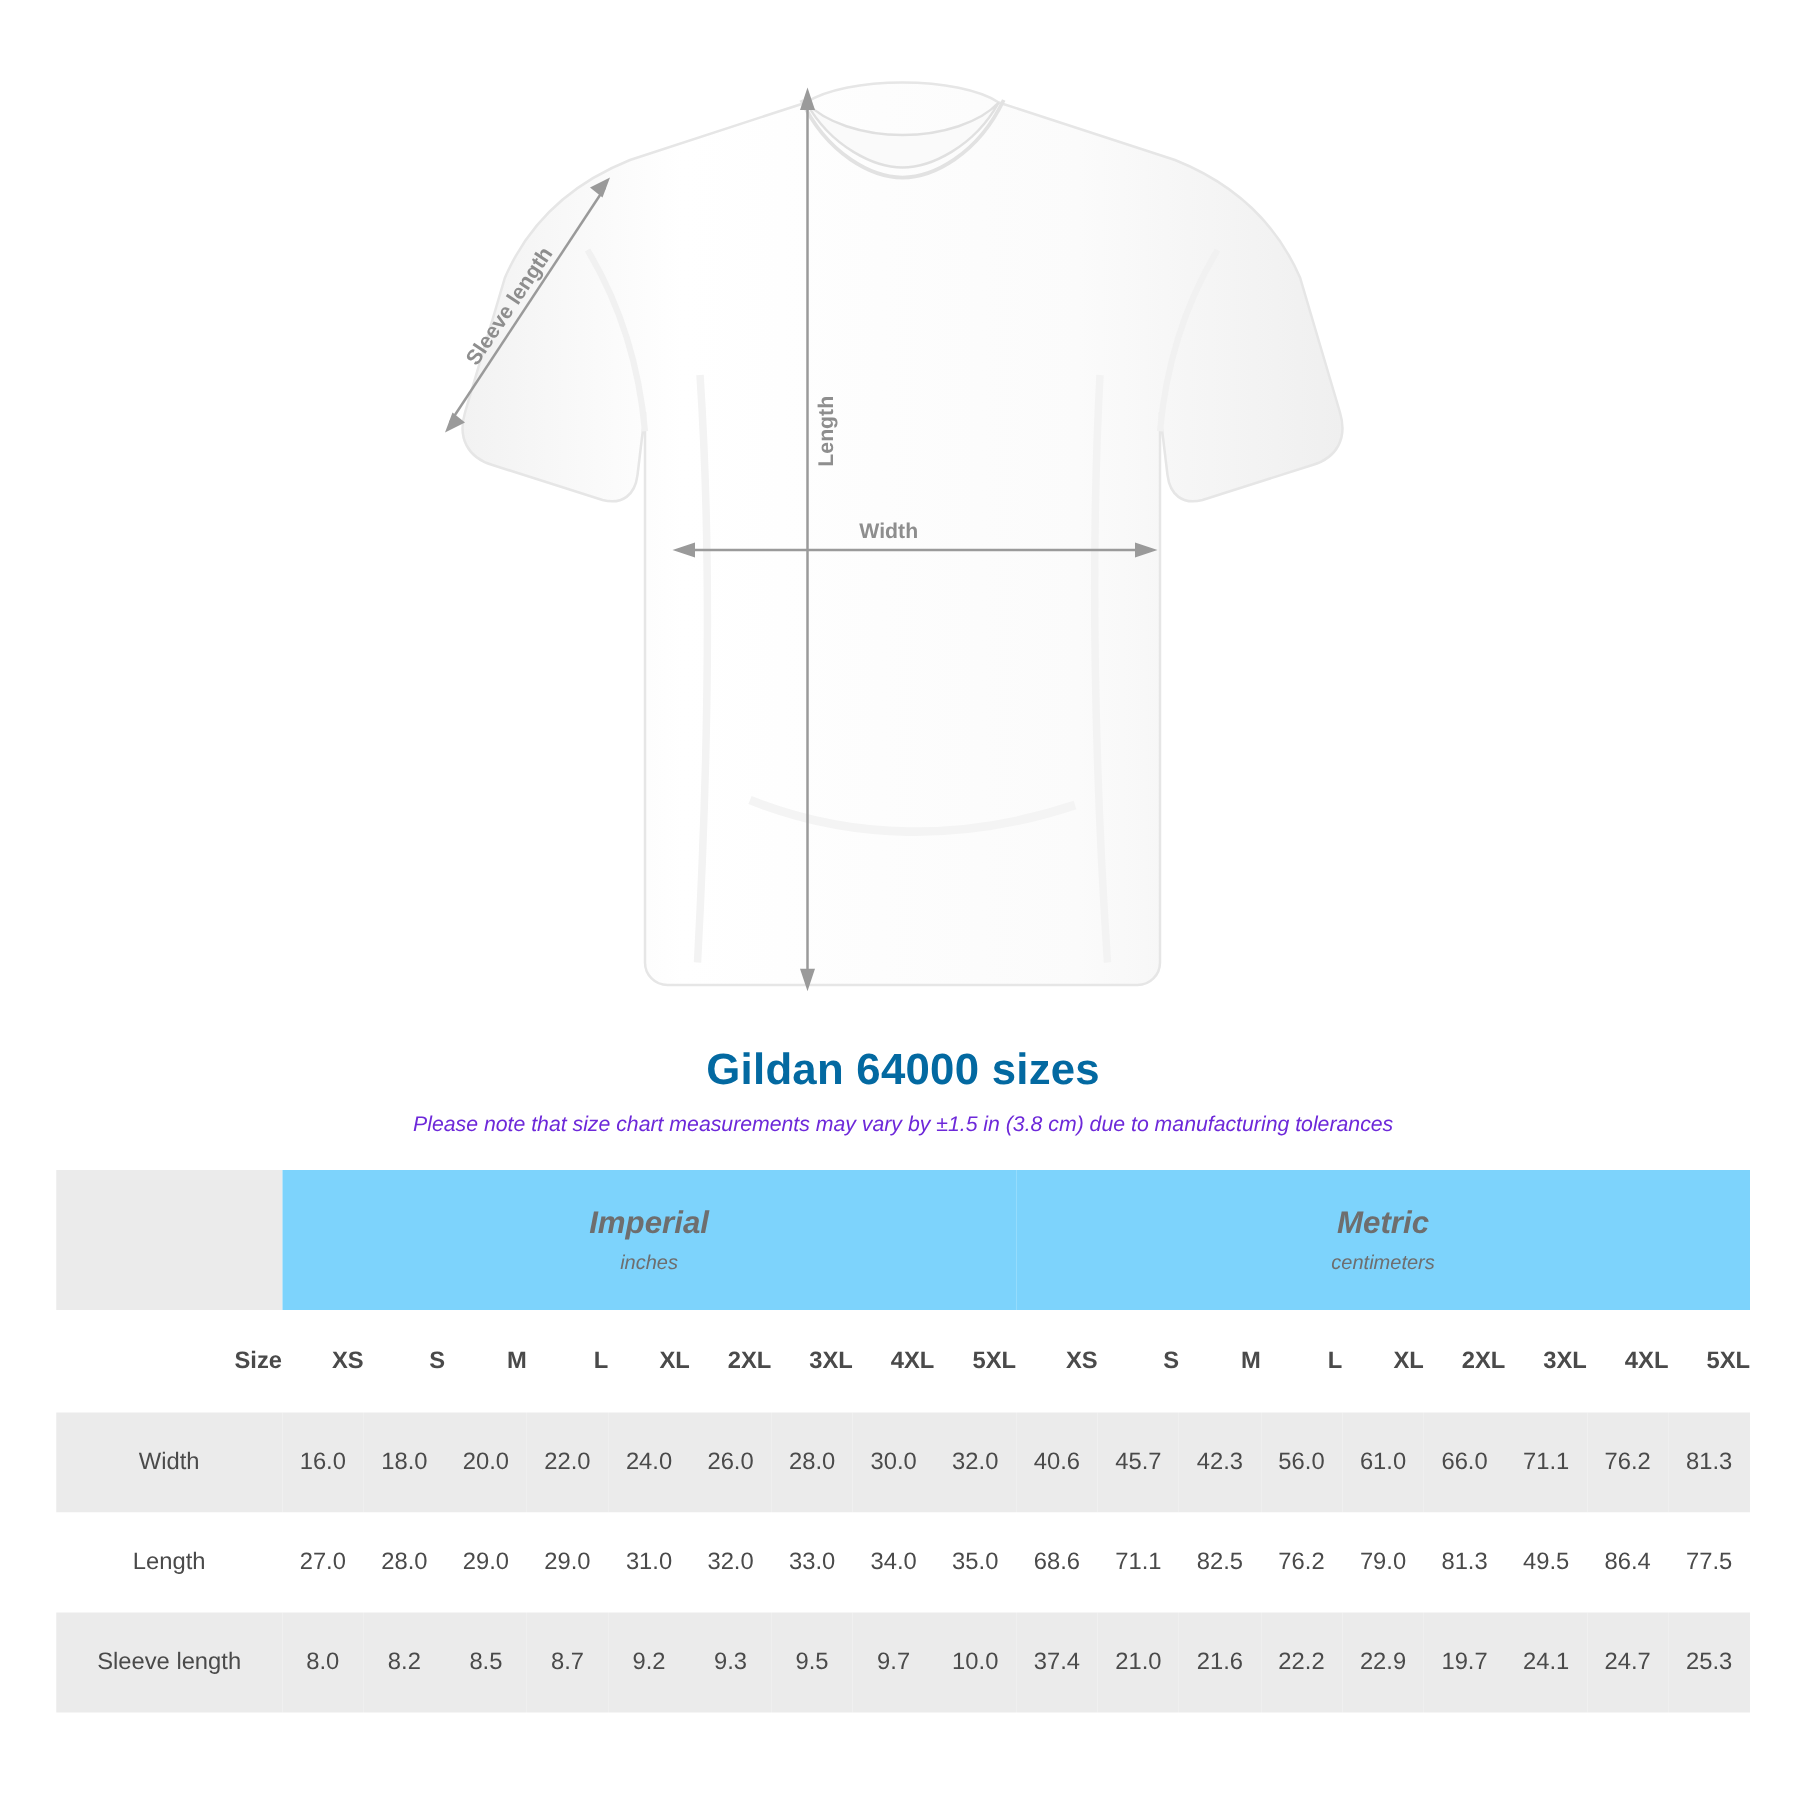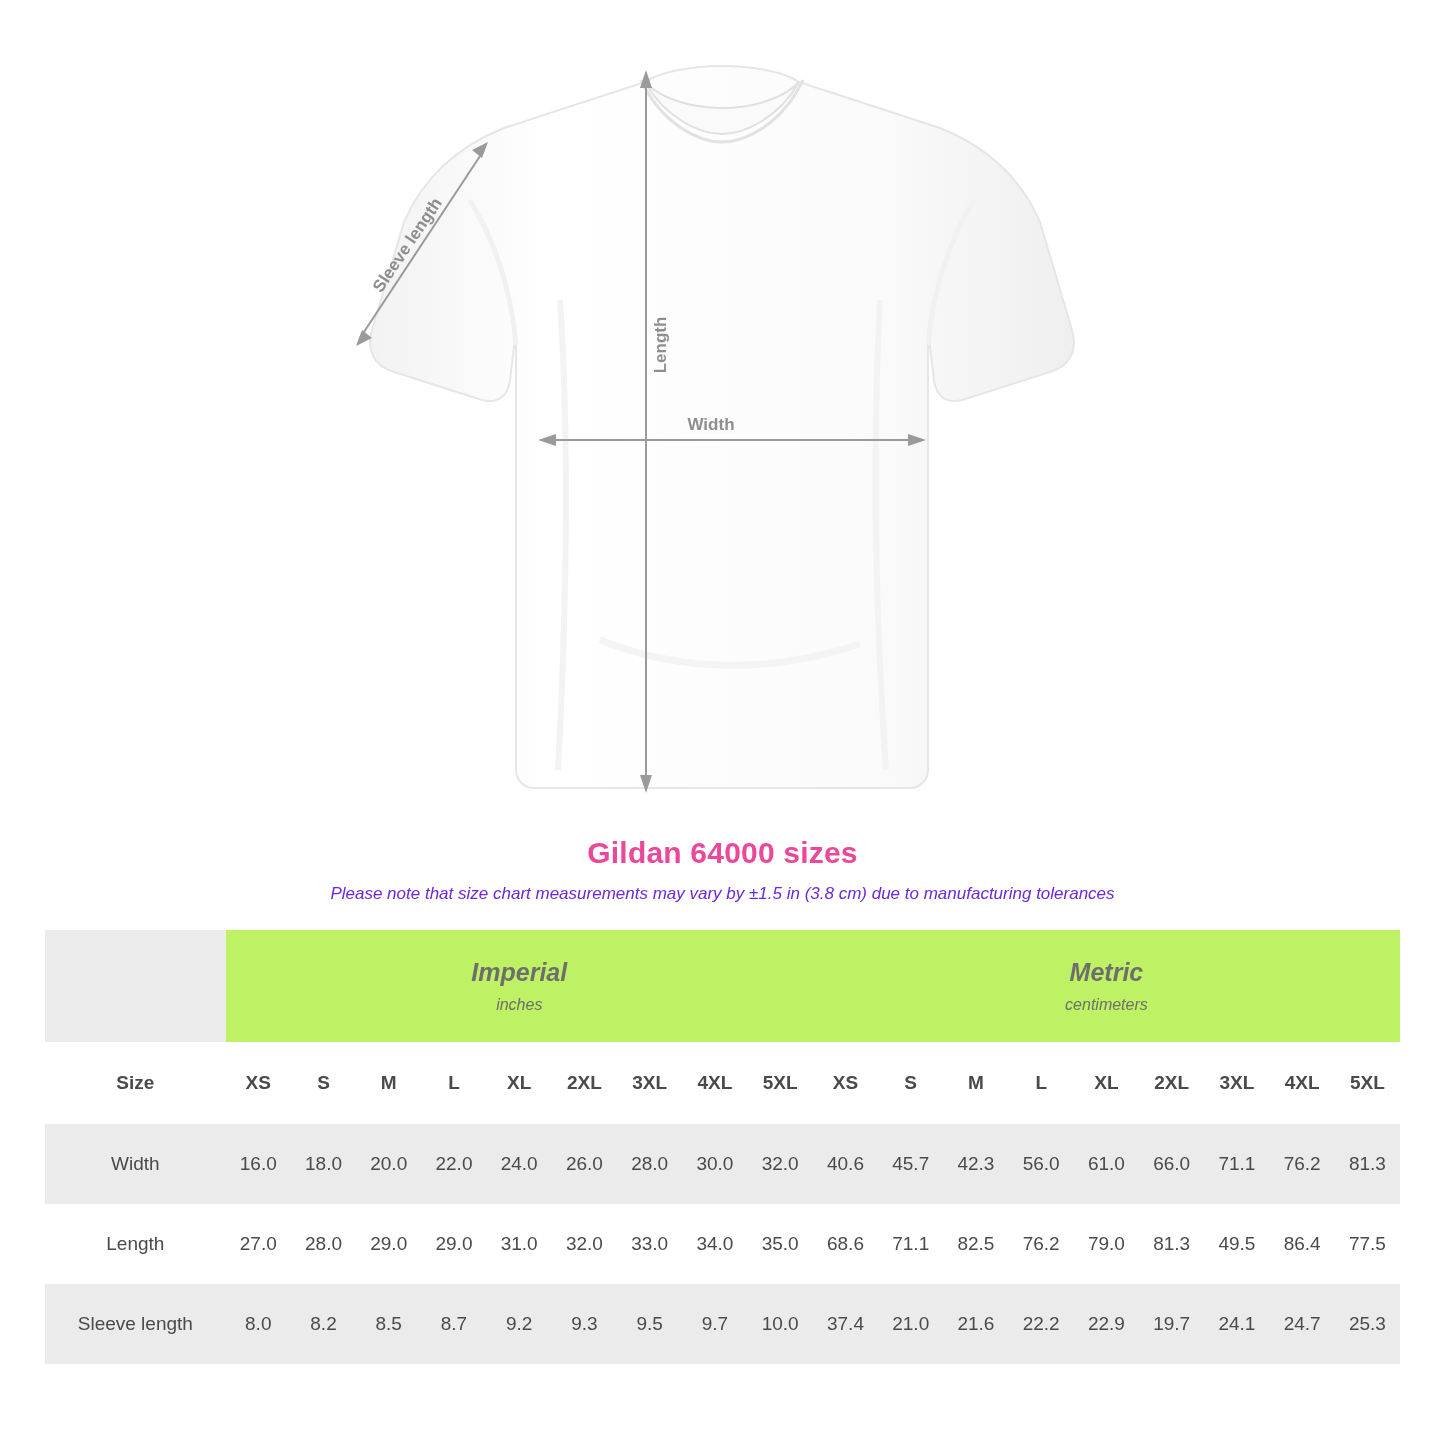--- a/index.html
+++ b/index.html
@@ -32,23 +32,23 @@
     left: 0;
     top: 0;
   }
 
   
   .title-block {
     text-align: center;
     margin-top: 6px;
   }
   .chart-title {
-    font-size: 30px;
-    font-weight: bold;
-    color: #ec4899;
+    font-size: 35px;
+    font-weight: bold;
+    color: #0369a1;
     letter-spacing: 0.2px;
   }
   .chart-note {
     font-size: 17px;
     font-style: italic;
     color: #6d28d9;
     margin-top: 14px;
   }
 
   
@@ -65,21 +65,21 @@
     text-align: center;
     font-size: 17px;
     color: #4a4a4a;
     font-weight: normal;
     padding: 0;
   }
 
   
   .unit-cell {
     height: 112px;
-    background: #bef264;
+    background: #7dd3fc;
     vertical-align: middle;
   }
   .unit-name {
     font-size: 25px;
     font-style: italic;
     font-weight: bold;
     color: #6e6e6e;
   }
   .unit-sub {
     font-size: 16px;
@@ -92,20 +92,21 @@
   }
 
   
   tr.row-sizes td {
     height: 82px;
     background: #ffffff;
     font-size: 19px;
     font-weight: bold;
     color: #4a4a4a;
     vertical-align: middle;
+    text-align: right;
   }
   tr.row-sizes td.rowlabel {
     font-size: 19px;
     font-weight: bold;
   }
 
   
   tr.row-data td {
     height: 80px;
     vertical-align: middle;

